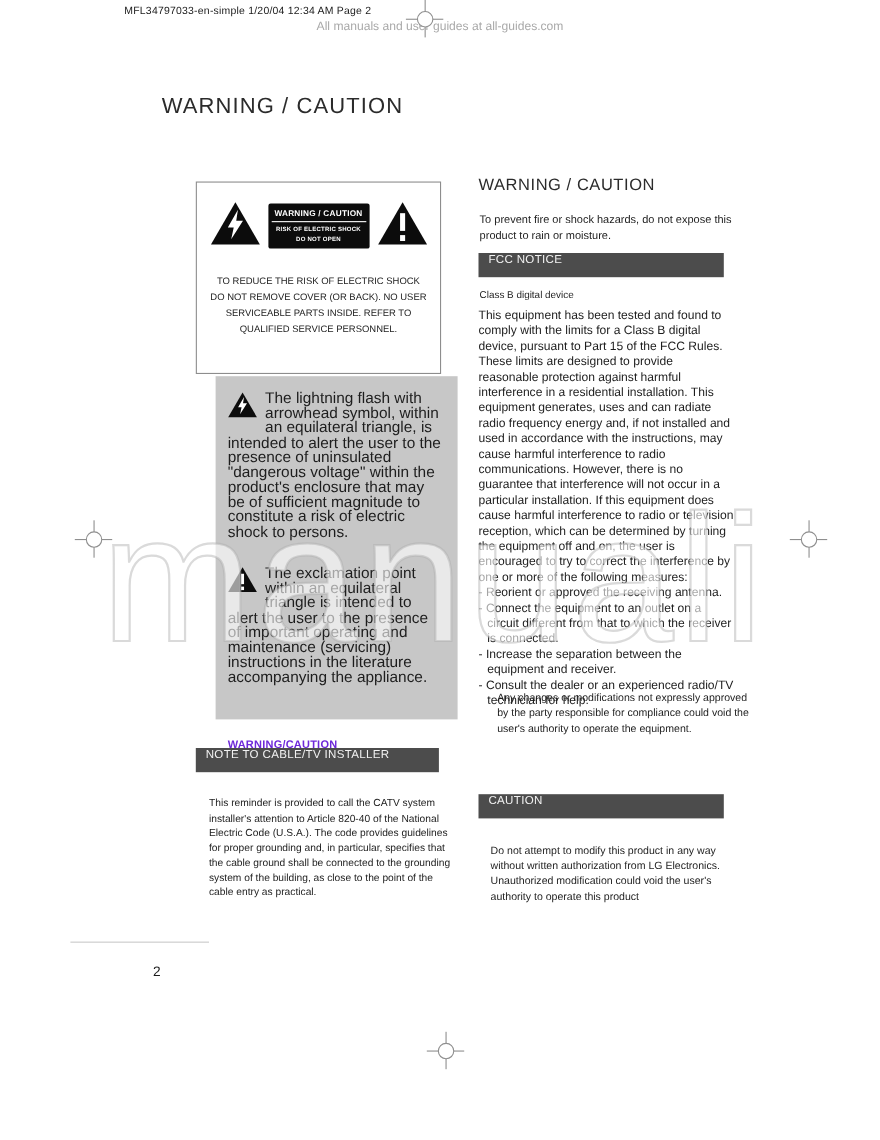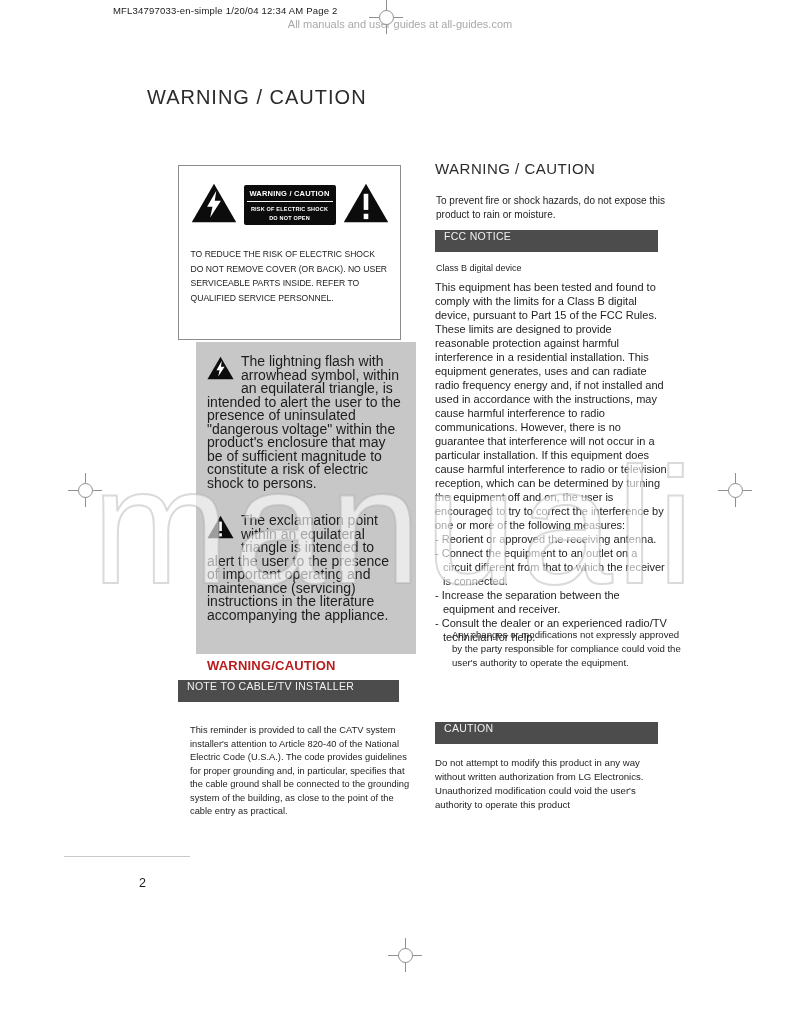--- a/index.html
+++ b/index.html
@@ -19,28 +19,28 @@
 
   .page-title{left:147px;top:86px;font-size:20px;letter-spacing:1px;color:#2b2b2b}
 
   
   .label-box{left:178px;top:165px;width:221px;height:173px;border:1px solid #8d8d8d;background:#fff;z-index:2}
   .label-row{display:flex;justify-content:center;align-items:center;gap:7px;margin-top:17px}
   .label-mid{width:86px;background:#0c0c0c;color:#fff;text-align:center;padding:4px 3px 3px;border-radius:2px}
   .label-mid .t{font-size:7.5px;font-weight:bold;letter-spacing:.2px;border-bottom:1px solid #fff;
                 padding-bottom:3px;margin-bottom:3px;white-space:nowrap}
   .label-mid .s{font-size:5.5px;line-height:1.6;font-weight:bold;letter-spacing:.2px}
-  .cover-warning{margin:20px auto 0;width:198px;text-align:left;font-size:8.6px;line-height:1.7;color:#222}
+  .cover-warning{margin:20px auto 0;width:198px;text-align:center;font-size:8.6px;line-height:1.7;color:#222}
 
   .gray-panel{left:196px;top:342px;width:220px;height:312px;background:#c7c7c7;z-index:2;
               padding:13px 12px 0 11px;box-sizing:border-box}
   .note{margin-bottom:24px}
   .note p{margin:0;font-size:14px;line-height:13.5px;color:#1d1d1d}
   .tri-icon{float:left;margin:1px 7px 2px 0}
-  .wc-heading{margin:36px 0 12px;font-size:13px;font-weight:bold;color:#b91c1c;letter-spacing:.2px}
+  .wc-heading{margin:50px 0 12px;font-size:10px;font-weight:bold;color:#6d28d9;letter-spacing:.2px}
   .rain{margin:0;font-size:9.5px;line-height:13.5px;color:#1d1d1d;width:202px}
 
   .bar{background:#4c4c4c;color:#f2f2f2;height:22px;display:flex;align-items:flex-start;
        padding-left:9px;font-size:10.5px;letter-spacing:.3px;z-index:2;box-sizing:border-box}
   .bar-installer{left:178px;top:680px;width:221px}
   .installer-text{left:178px;top:712px;width:227px;font-size:9.3px;line-height:13.5px;color:#1d1d1d}
 
   
   .right-heading{left:435px;top:160px;font-size:15px;letter-spacing:.5px;color:#2b2b2b}
   .right-intro{left:436px;top:194px;width:232px;font-size:10px;line-height:14px;color:#1d1d1d}
@@ -157,18 +157,18 @@
   <div class="measure">- Connect the equipment to an outlet on a circuit different from that to which the receiver is connected.</div>
   <div class="measure">- Increase the separation between the equipment and receiver.</div>
   <div class="measure">- Consult the dealer or an experienced radio/TV technician for help.</div>
 </div>
 
 <p class="abs mods-note" style="margin:0">Any changes or modifications not expressly approved by the party responsible for compliance could void the user's authority to operate the equipment.</p>
 
 <div class="abs bar bar-caution">
   <span>CAUTION</span>
 </div>
-<p class="abs caution-body" style="margin:0">Do not attempt to modify this product in any way without written authorization from LG Electronics. Unauthorized modification could void the user's authority to operate this product</p>
+<p class="abs caution-body" style="margin:11px">Do not attempt to modify this product in any way without written authorization from LG Electronics. Unauthorized modification could void the user's authority to operate this product</p>
 
 <div class="abs footer-line"></div>
 <div class="abs page-number">2</div>
 
 <div class="abs big-watermark">manuali</div>
 
 </body></html>

